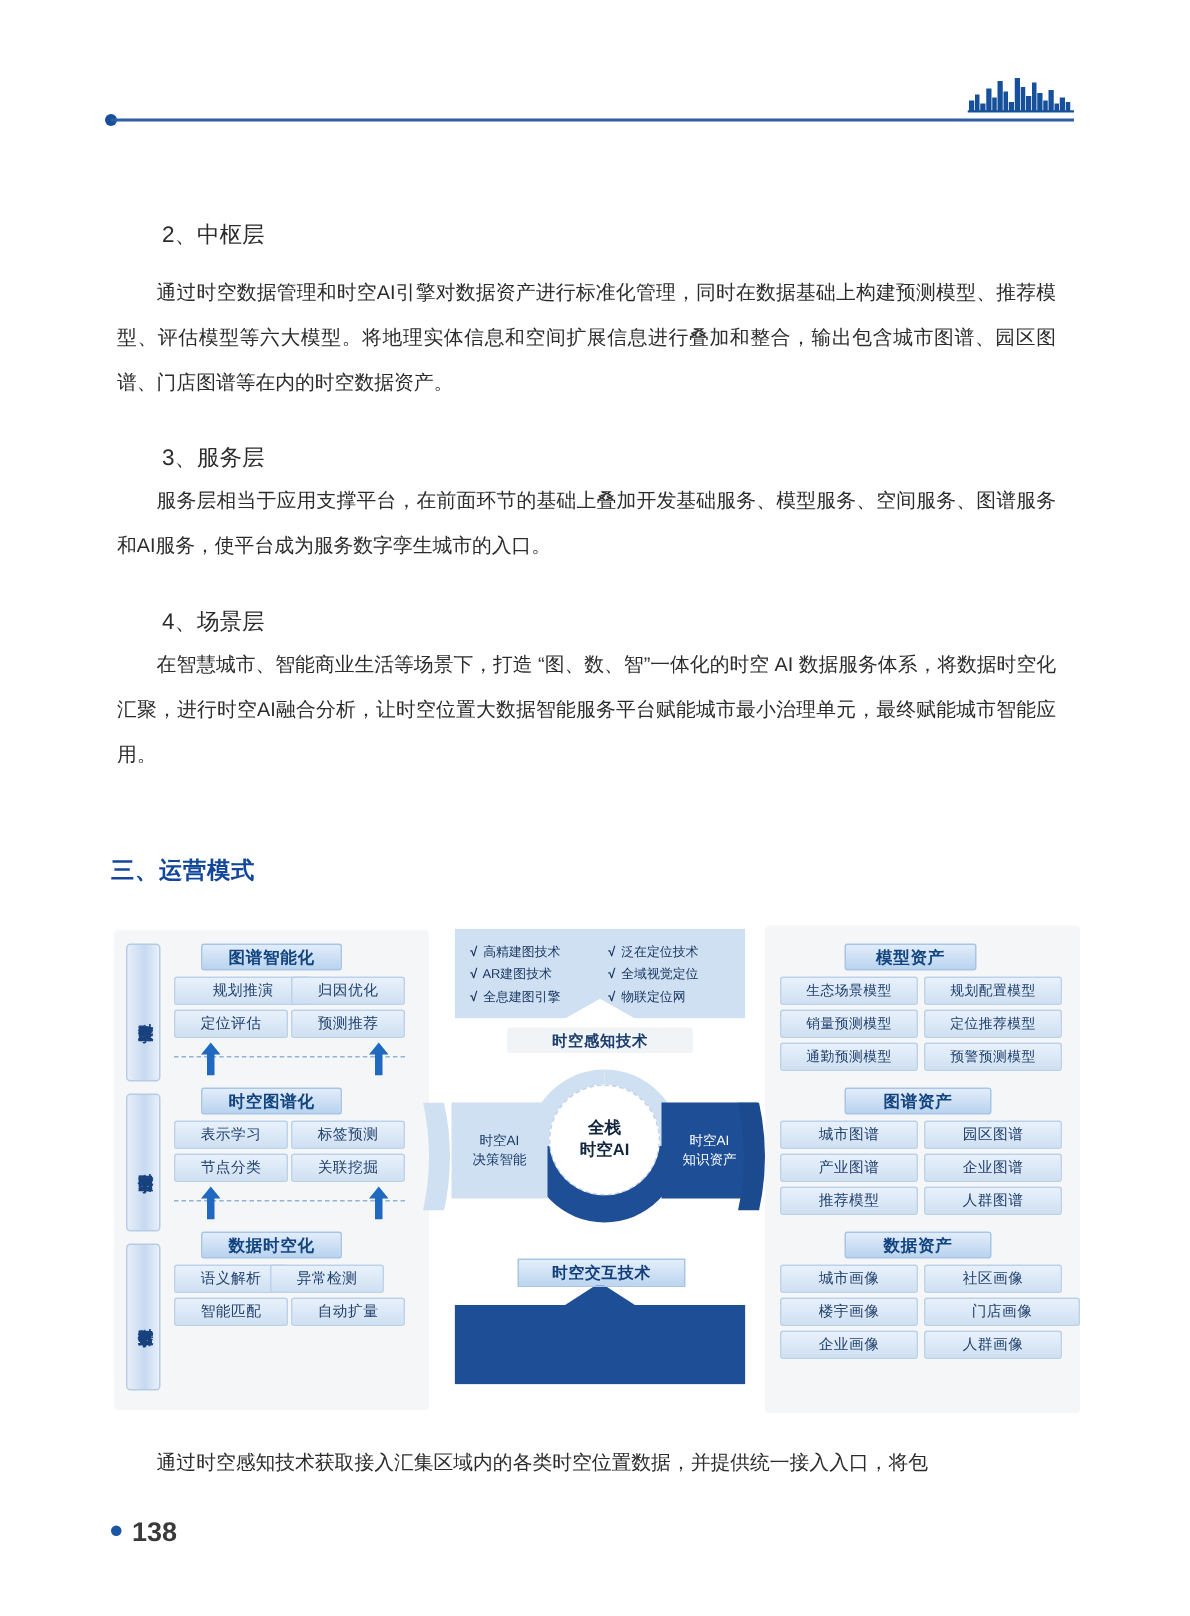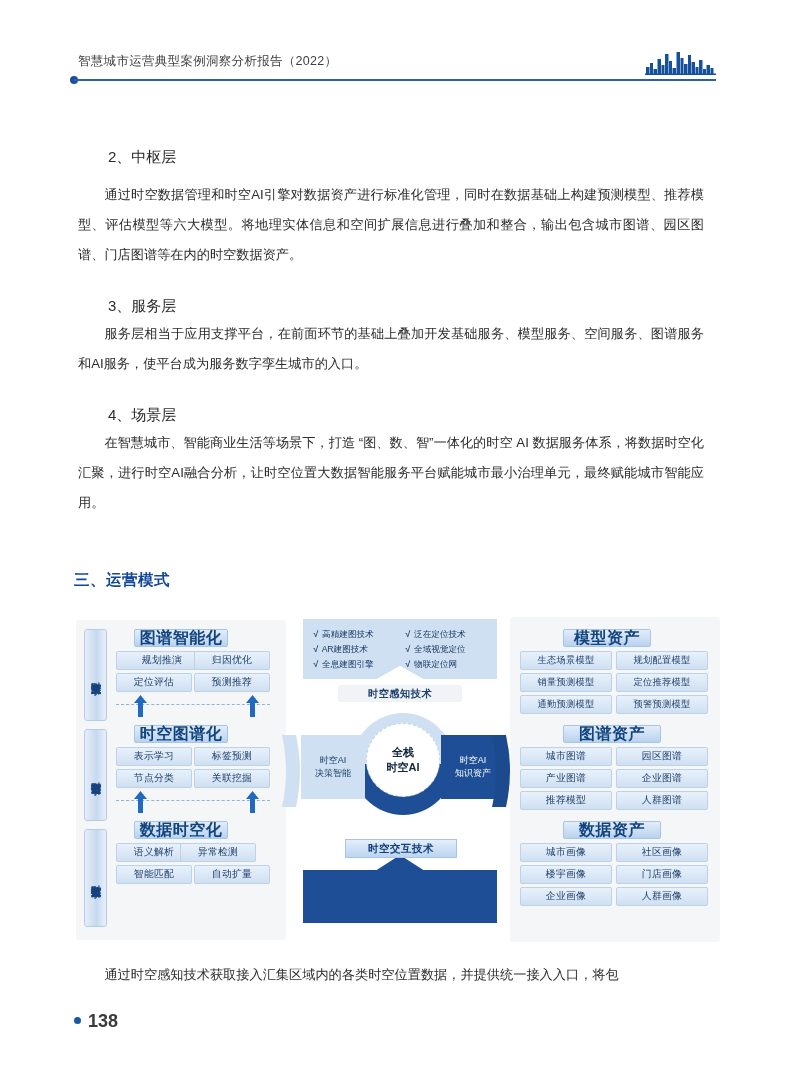--- a/index.html
+++ b/index.html
@@ -77,21 +77,21 @@
   }
   .engine-1 { top:12px;  height:92px; }
   .engine-2 { top:112px; height:92px; }
   .engine-3 { top:212px; height:98px; }
 
   
   .group-title {
     position:absolute;
     background:linear-gradient(to bottom,#e2edfa,#b9d3ef);
     border:1px solid #a8c5e6; border-radius:2px;
-    color:#12447f; font-size:16px; font-weight:bold;
+    color:#12447f; font-size:11px; font-weight:bold;
     display:flex; align-items:center; justify-content:center;
     letter-spacing:0.5px;
   }
   
   .cell {
     position:absolute;
     background:linear-gradient(to bottom,#e8f1fb,#cfe0f2);
     border:1px solid #bcd2e9; border-radius:2px;
     color:#21406d; font-size:9.8px;
     display:flex; align-items:center; justify-content:center;
@@ -173,21 +173,20 @@
 
   
   .chev { position:absolute; }
 </style>
 </head>
 <body>
 
 <div class="page">
 
   <div class="header">
-    <div class="header-title">智慧城市运营典型案例洞察分析报告（2022）</div>
     <div class="header-rule-dot"></div>
     <div class="header-rule"></div>
     <svg class="header-logo" viewBox="0 0 144 52">
       <g fill="#16509b">
         <rect x="2" y="34" width="7" height="14"></rect>
         <rect x="10" y="26" width="6" height="22"></rect>
         <rect x="17" y="38" width="7" height="10"></rect>
         <rect x="25" y="18" width="7" height="30"></rect>
         <rect x="33" y="30" width="6" height="18"></rect>
         <rect x="40" y="8" width="7" height="40"></rect>
@@ -322,21 +321,21 @@
     <div class="cell" style="left:540px; top:130px; width:92px; height:19px;">园区图谱</div>
     <div class="cell" style="left:444px; top:152px; width:92px; height:19px;">产业图谱</div>
     <div class="cell" style="left:540px; top:152px; width:92px; height:19px;">企业图谱</div>
     <div class="cell" style="left:444px; top:174px; width:92px; height:19px;">推荐模型</div>
     <div class="cell" style="left:540px; top:174px; width:92px; height:19px;">人群图谱</div>
 
     <div class="group-title" style="left:487px; top:204px; width:98px; height:18px;">数据资产</div>
     <div class="cell" style="left:444px; top:226px; width:92px; height:19px;">城市画像</div>
     <div class="cell" style="left:540px; top:226px; width:92px; height:19px;">社区画像</div>
     <div class="cell" style="left:444px; top:248px; width:92px; height:19px;">楼宇画像</div>
-    <div class="cell" style="left:540px; top:248px; width:92px; height:19px;">门店画像</div>
+    <div class="cell" style="left:540px; top:248px; width:104px; height:19px;">门店画像</div>
     <div class="cell" style="left:444px; top:270px; width:92px; height:19px;">企业画像</div>
     <div class="cell" style="left:540px; top:270px; width:92px; height:19px;">人群画像</div>
 
   </div>
 
   <div class="footer-dot"></div>
   <div class="footer-pageno">138</div>
 
 </div>
 

